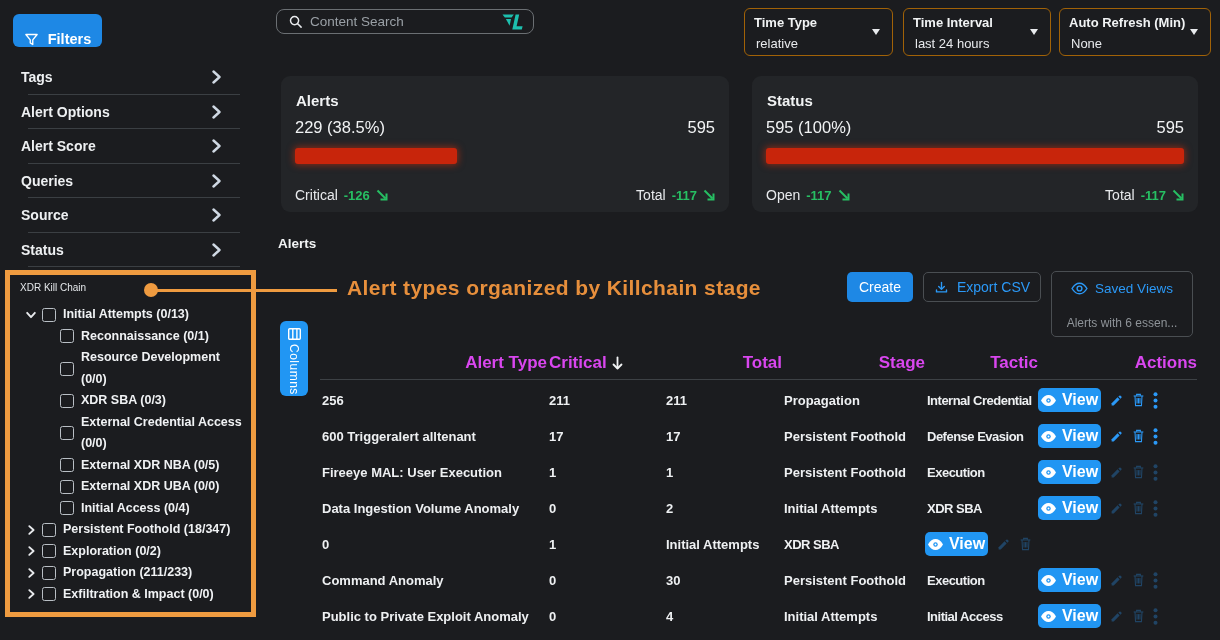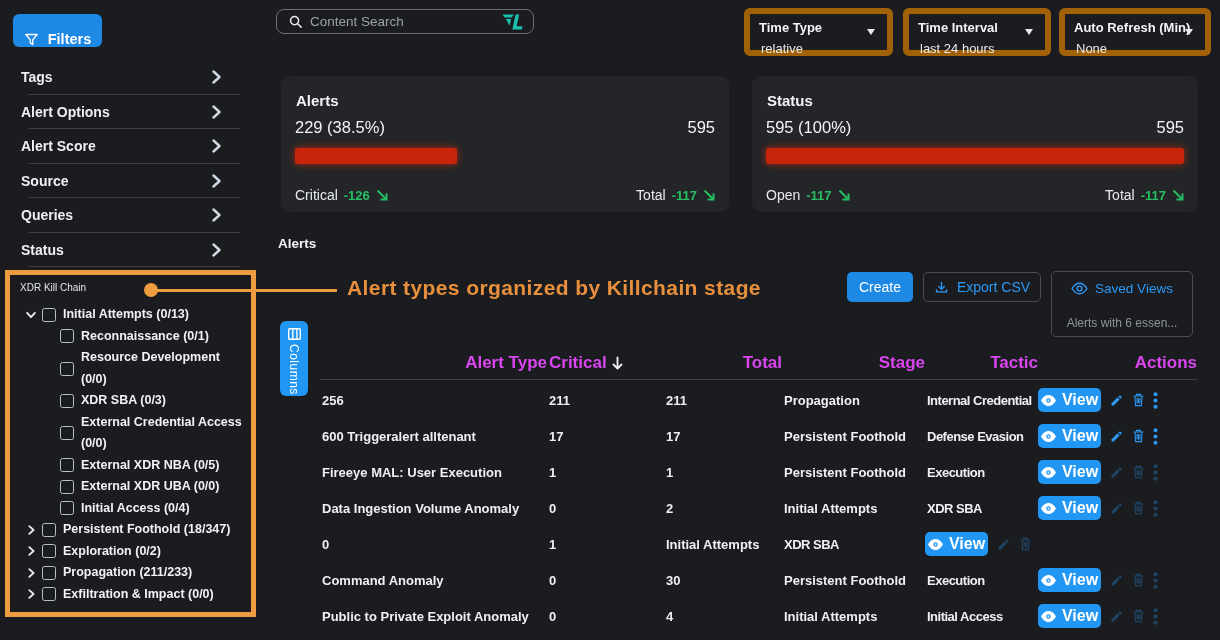--- a/index.html
+++ b/index.html
@@ -70,21 +70,21 @@
     display: flex; align-items: center; padding: 0 8px 0 11px;
   }
   .search-box input {
     flex: 1; background: transparent; border: none; outline: none;
     color: #e8eaed; font-size: 13.5px; font-family: inherit; margin-left: 7px;
   }
   .search-box input::placeholder { color: #9aa0a6; }
 
   .dropdown {
     position: absolute; top: 8px; height: 48px;
-    border: 6px solid #a16207; border-radius: 6px; cursor: pointer;
+    border: 1px solid #a16207; border-radius: 6px; cursor: pointer;
   }
   .dd-label { position: absolute; left: 9px; top: 6px; font-size: 13px; font-weight: 700; color: #f1f3f4; white-space: nowrap; }
   .dd-value { position: absolute; left: 11px; top: 27px; font-size: 13px; font-weight: 400; color: #e8eaed; white-space: nowrap; }
   .dd-caret {
     position: absolute; right: 12px; top: 50%; transform: translateY(-50%);
     width: 0; height: 0; border-left: 4.5px solid transparent; border-right: 4.5px solid transparent;
     border-top: 6.5px solid #e8eaed;
   }
   #dd-0 { left: 744px; width: 149px; }
   #dd-1 { left: 903px; width: 148px; }
@@ -201,30 +201,30 @@
   <li>
     <span class="mi-label">Alert Score</span>
     <span class="mi-chev">
       <svg width="9" height="14" viewBox="0 0 9 14" fill="none" stroke="#cfd8e3" stroke-width="2.4" stroke-linecap="round" stroke-linejoin="round">
             <path d="M1.5 1.5 L7.5 7 L1.5 12.5"></path>
           </svg>
     </span>
   </li>
 
   <li>
-    <span class="mi-label">Source</span>
+    <span class="mi-label">Queries</span>
     <span class="mi-chev">
       <svg width="9" height="14" viewBox="0 0 9 14" fill="none" stroke="#cfd8e3" stroke-width="2.4" stroke-linecap="round" stroke-linejoin="round">
             <path d="M1.5 1.5 L7.5 7 L1.5 12.5"></path>
           </svg>
     </span>
   </li>
 
   <li>
-    <span class="mi-label">Queries</span>
+    <span class="mi-label">Source</span>
     <span class="mi-chev">
       <svg width="9" height="14" viewBox="0 0 9 14" fill="none" stroke="#cfd8e3" stroke-width="2.4" stroke-linecap="round" stroke-linejoin="round">
             <path d="M1.5 1.5 L7.5 7 L1.5 12.5"></path>
           </svg>
     </span>
   </li>
 
   <li>
     <span class="mi-label">Status</span>
     <span class="mi-chev">

